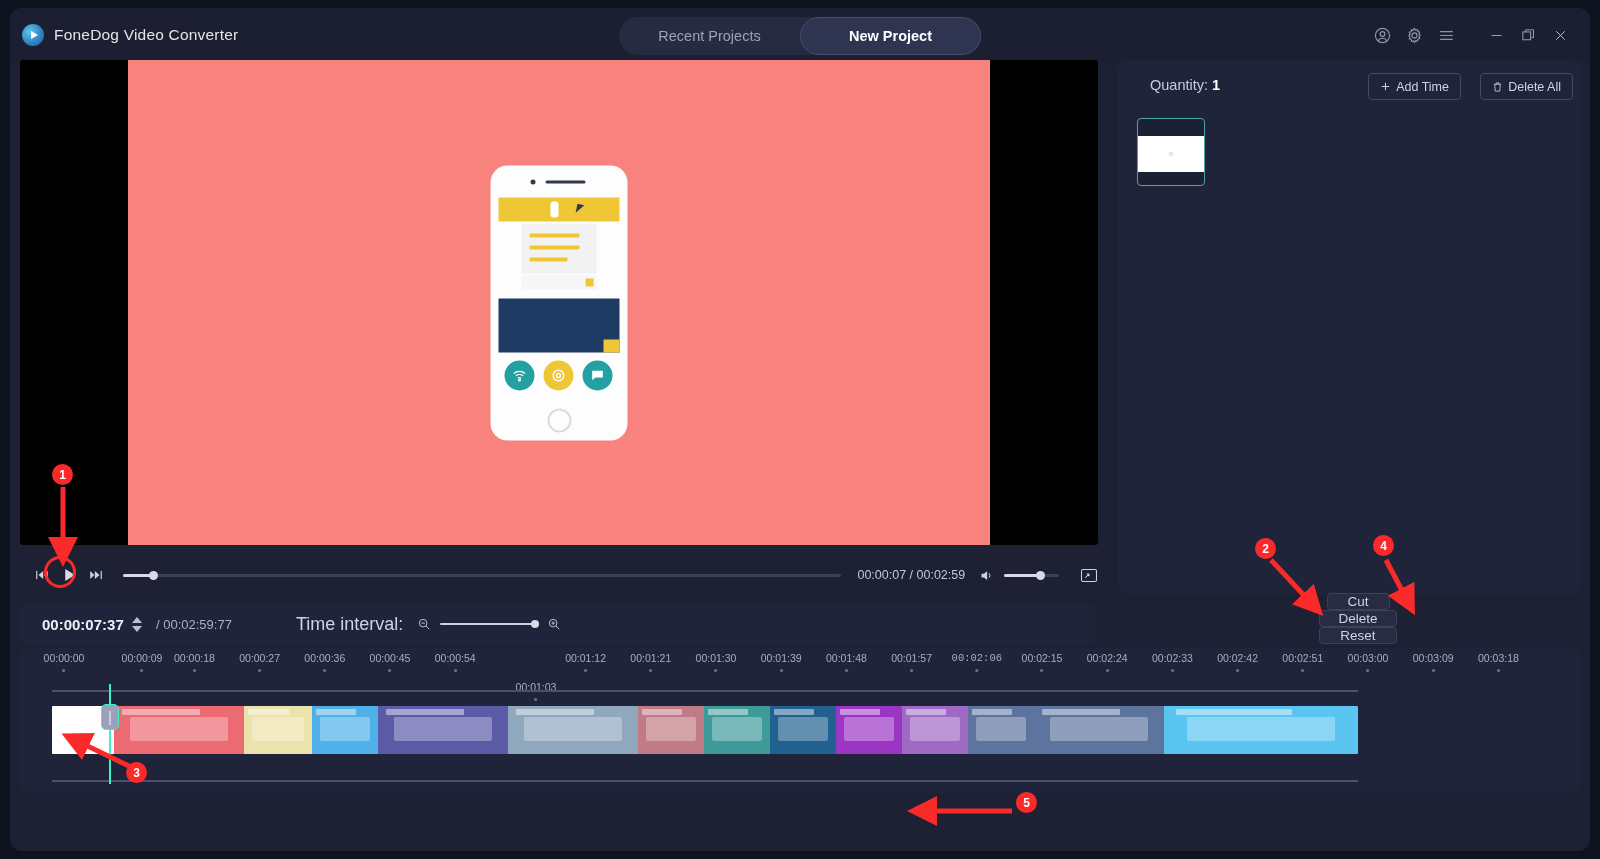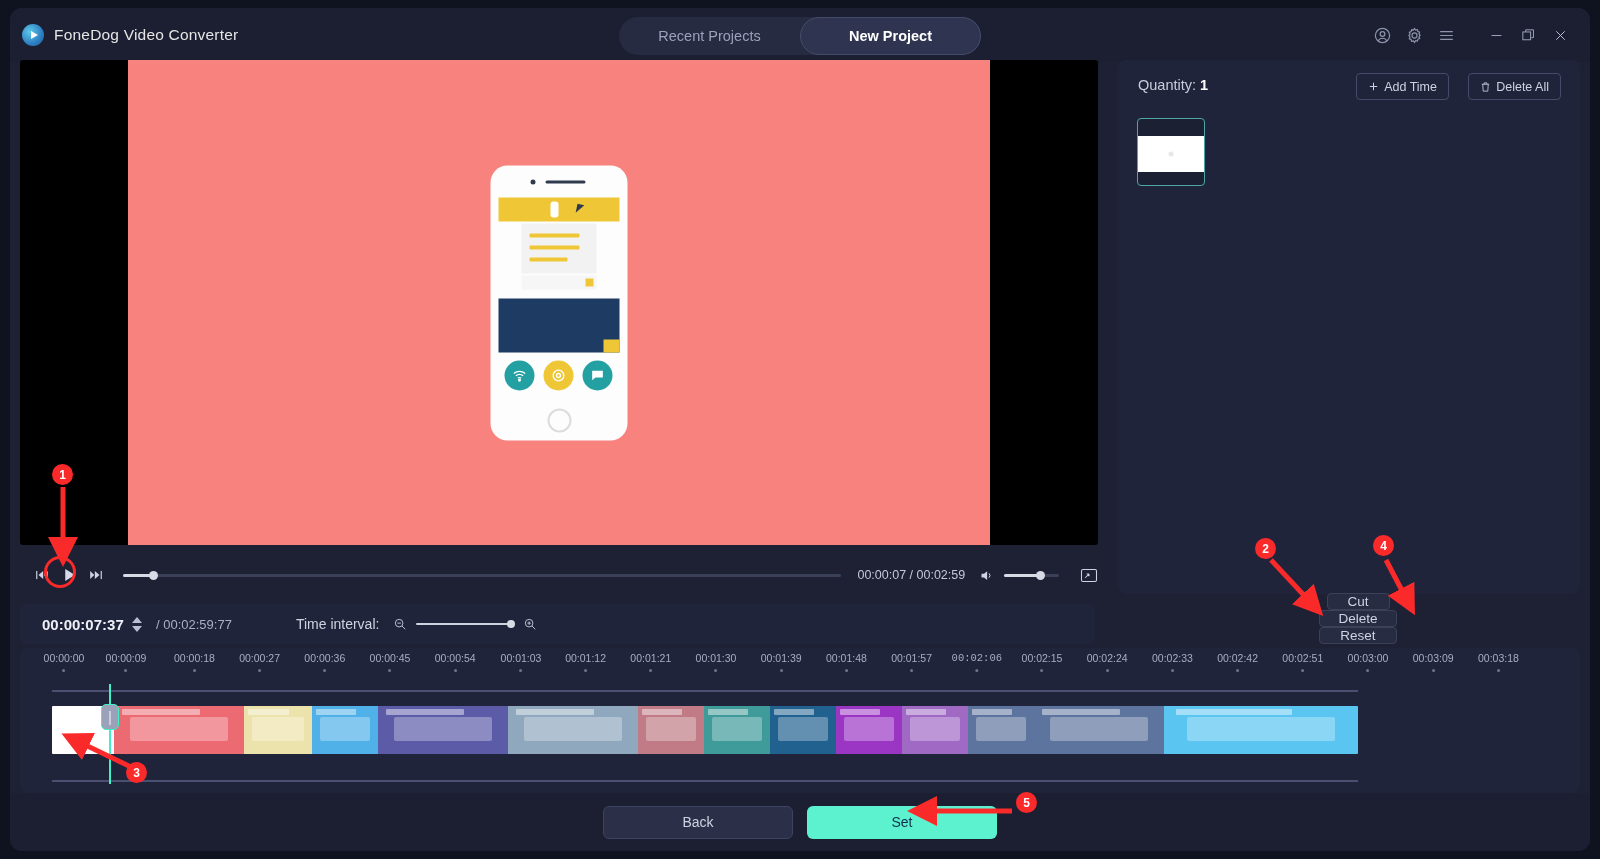--- a/index.html
+++ b/index.html
@@ -143,33 +143,33 @@
     margin-left:22px; width:94px; height:26px;
     background:transparent; border:none; outline:none;
     color:#eef0f7; font-size:15px; font-weight:bold;
     font-family:"Liberation Sans", sans-serif;
   }
   .spinner{ display:flex; flex-direction:column; gap:3px; cursor:pointer; margin-left:-4px;}
   .sp{ width:0;height:0;border-left:5px solid transparent;border-right:5px solid transparent;}
   .sp-up{ border-bottom:6px solid #b9bfd2;}
   .sp-dn{ border-top:6px solid #b9bfd2;}
   .dur-text{ margin-left:14px; color:#a9b0c4; font-size:13px;}
-  .ti-label{ margin-left:64px; color:#ced3e2; font-size:14px;}
+  .ti-label{ margin-left:64px; color:#ced3e2; font-size:18px;}
   .zoom-out,.zoom-in{ width:15px;height:15px;display:flex;align-items:center;justify-content:center;cursor:pointer;}
   .zoom-out{ margin-left:13px;}
   .ti-slider{ position:relative; margin-left:9px; width:96px; height:2px; background:#cfd3e0; border-radius:2px; cursor:pointer;}
   .ti-knob{ position:absolute; right:-3px; top:-3px; width:8px;height:8px;border-radius:50%;background:#d8dbe6;}
   .zoom-in{ margin-left:10px;}
 
   
   .right-panel{
     position:absolute; left:1108px; top:52px; width:462px; height:534px;
     background:#20243a; border-radius:8px;
   }
-  .rp-head{ position:absolute; left:0; top:0; width:462px; height:56px;}
+  .rp-head{ position:absolute; left:12px; top:0; width:462px; height:56px;}
   .qty{ position:absolute; left:20px; top:17px; color:#c7cddd; font-size:14.5px;}
   .qty b{ color:#ffffff; font-weight:bold; }
   .rp-btn{
     position:absolute; top:13px; height:27px;
     border:1px solid #454b68; border-radius:4px;
     background:transparent; color:#cdd3e3; font-size:12.5px;
     display:flex; align-items:center; justify-content:center; gap:5px;
     cursor:pointer; padding:0 11px;
     font-family:"Liberation Sans", sans-serif;
   }
@@ -471,27 +471,27 @@
 
     <div class="right-actions">
       <button class="act-btn">Cut</button>
       <button class="act-btn wide">Delete</button>
       <button class="act-btn wide">Reset</button>
     </div>
 
     <div class="timeline">
       <div class="ruler" id="ruler">
           <div class="tick" style="left: 44px;">00:00:00<div class="dot"></div></div>
-          <div class="tick" style="left: 106px;">00:00:09<div class="dot"></div></div>
+          <div class="tick" style="left: 122px;">00:00:09<div class="dot"></div></div>
           <div class="tick" style="left: 174.4px;">00:00:18<div class="dot"></div></div>
           <div class="tick" style="left: 239.6px;">00:00:27<div class="dot"></div></div>
           <div class="tick" style="left: 304.8px;">00:00:36<div class="dot"></div></div>
           <div class="tick" style="left: 370px;">00:00:45<div class="dot"></div></div>
           <div class="tick" style="left: 435.2px;">00:00:54<div class="dot"></div></div>
-          <div class="tick" style="left: 501px;">00:01:03<div class="dot"></div></div>
+          <div class="tick" style="left: 516px; margin-top: 29px;">00:01:03<div class="dot"></div></div>
           <div class="tick" style="left: 565.6px;">00:01:12<div class="dot"></div></div>
           <div class="tick" style="left: 630.8px;">00:01:21<div class="dot"></div></div>
           <div class="tick" style="left: 696px;">00:01:30<div class="dot"></div></div>
           <div class="tick" style="left: 761.2px;">00:01:39<div class="dot"></div></div>
           <div class="tick" style="left: 826.4px;">00:01:48<div class="dot"></div></div>
           <div class="tick" style="left: 891.6px;">00:01:57<div class="dot"></div></div>
           <div class="tick" style="left: 956.8px; font-family: Liberation Mono, monospace;">00:02:06<div class="dot"></div></div>
           <div class="tick" style="left: 1022px;">00:02:15<div class="dot"></div></div>
           <div class="tick" style="left: 1087.2px;">00:02:24<div class="dot"></div></div>
           <div class="tick" style="left: 1152.4px;">00:02:33<div class="dot"></div></div>
@@ -560,24 +560,20 @@
             </div>
           </div>
         <div class="playhead">
           <div class="playhead-grab">
               <div class="bar"></div>
             </div>
         </div>
       </div>
     </div>
 
-    <div class="footer">
-      <button class="btn-back">Back</button>
-      <button class="btn-set">Set</button>
-    </div>
   </div>
 
   <svg class="arrow-layer">
     <defs>
       <marker id="ah" markerWidth="6" markerHeight="6" refX="3" refY="3" orient="auto">
         <path d="M0,0 L6,3 L0,6 z" fill="#fb2a2a"></path>
       </marker>
     </defs>
     <line x1="63" y1="487" x2="63" y2="552" stroke="#fb2a2a" stroke-width="5" marker-end="url(#ah)"></line>
     <line x1="1271" y1="560" x2="1313" y2="605" stroke="#fb2a2a" stroke-width="5" marker-end="url(#ah)"></line>

